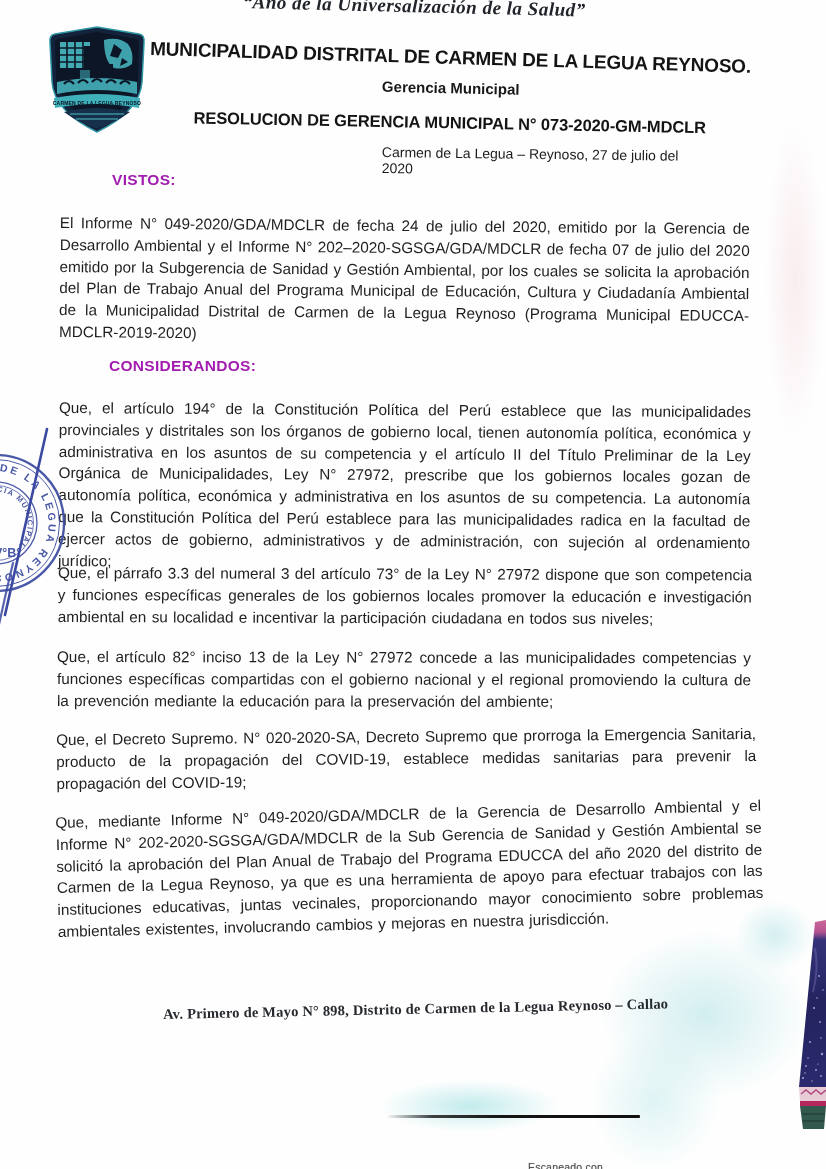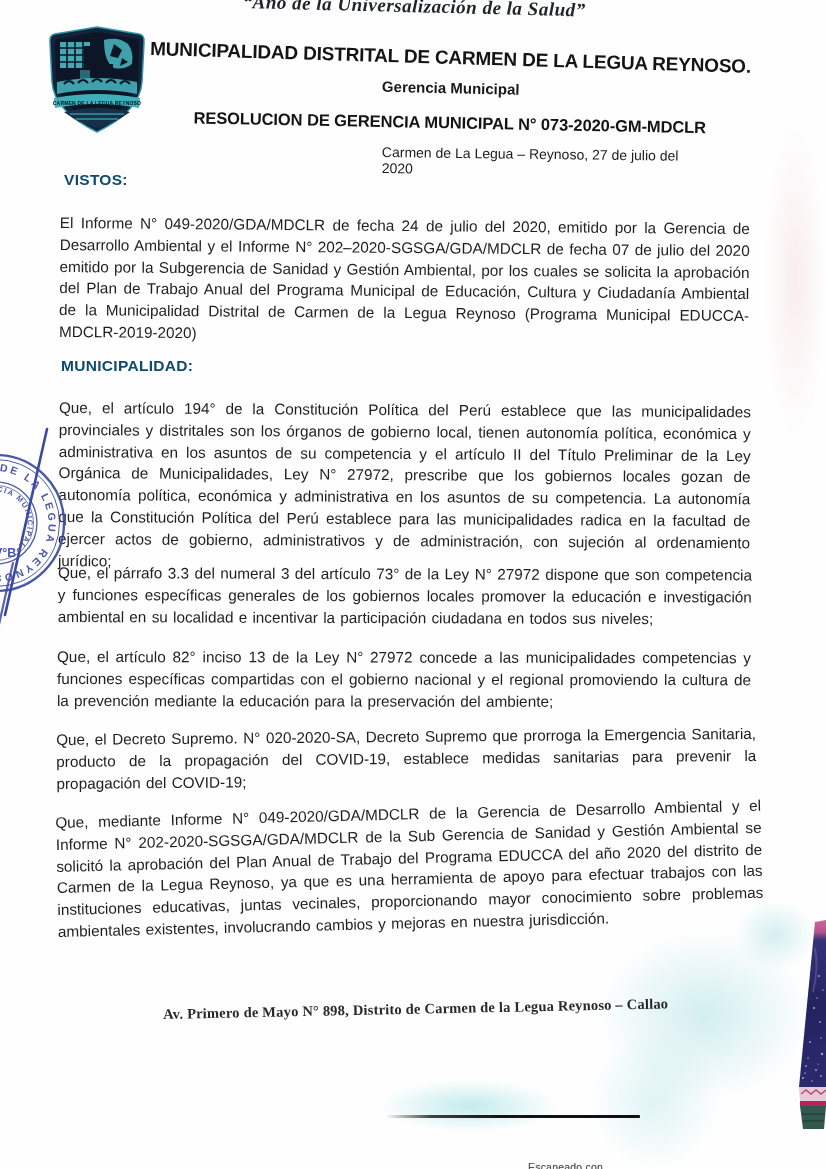--- a/index.html
+++ b/index.html
@@ -27,21 +27,21 @@
   }
   .res-title{
     top:107px;left:120px;width:660px;text-align:center;
     font-weight:bold;font-size:16.5px;color:#141414;
     transform:rotate(1.1deg);transform-origin:left top;letter-spacing:-0.1px;
   }
   .dateline{
     top:144px;left:382px;width:330px;
     font-size:14px;color:#1c1c1c;transform:rotate(0.7deg);transform-origin:left top;
   }
-  .heading{font-weight:bold;font-size:15.5px;color:#0c4a6e;letter-spacing:.3px;}
+  .heading{font-weight:bold;font-size:15.5px;color:#a21caf;letter-spacing:.3px;margin-left:48px;}
   .h-vistos{top:171px;left:64px;}
   .h-considerandos{top:357px;left:61px;}
   .para{
     margin:0;text-align:justify;font-size:15.3px;line-height:21.8px;color:#1f1f1f;
     transform-origin:left top;word-spacing:1px;
   }
   .p1{top:212px;left:60px;width:690px;transform:rotate(0.5deg);}
   .p2{top:397px;left:59px;width:692px;transform:rotate(0.35deg);}
   .p3{top:562px;left:58px;width:694px;transform:rotate(0.2deg);}
   .p4{top:646px;left:57px;width:694px;transform:rotate(0.1deg);}
@@ -115,21 +115,21 @@
   </svg>
 
   <div class="abs org-name">MUNICIPALIDAD DISTRITAL DE CARMEN DE LA LEGUA REYNOSO.</div>
   <div class="abs org-unit">Gerencia Municipal</div>
   <div class="abs res-title">RESOLUCION DE GERENCIA MUNICIPAL N° 073-2020-GM-MDCLR</div>
   <div class="abs dateline">Carmen de La Legua – Reynoso, 27 de julio del 2020</div>
 
   <div class="abs heading h-vistos">VISTOS:</div>
   <p class="abs para p1">El Informe N° 049-2020/GDA/MDCLR  de fecha 24 de julio del 2020, emitido por la Gerencia de Desarrollo Ambiental y el  Informe N° 202–2020-SGSGA/GDA/MDCLR de fecha 07 de julio del 2020 emitido por la Subgerencia de Sanidad y Gestión Ambiental, por los cuales se solicita la aprobación del Plan de Trabajo Anual del Programa Municipal de Educación, Cultura y Ciudadanía Ambiental de la Municipalidad Distrital  de Carmen de la Legua Reynoso  (Programa Municipal EDUCCA-MDCLR-2019-2020)</p>
 
-  <div class="abs heading h-considerandos">MUNICIPALIDAD:</div>
+  <div class="abs heading h-considerandos">CONSIDERANDOS:</div>
   <p class="abs para p2">Que, el artículo 194° de la Constitución Política del Perú establece que las municipalidades provinciales y distritales son los órganos de gobierno local, tienen autonomía política, económica y administrativa en los asuntos de su competencia y el artículo II del Título Preliminar de la Ley Orgánica de Municipalidades, Ley N° 27972, prescribe que los gobiernos locales gozan de autonomía política, económica y administrativa en los asuntos de su competencia. La autonomía que la Constitución Política del Perú establece para las municipalidades radica en la facultad de ejercer actos de gobierno, administrativos y de administración, con sujeción al ordenamiento jurídico;</p>
   <p class="abs para p3">Que, el párrafo 3.3 del numeral 3 del artículo 73° de la Ley N° 27972 dispone que son competencia y funciones específicas generales de los gobiernos locales promover la educación e investigación ambiental en su localidad e incentivar la participación ciudadana en todos sus niveles;</p>
   <p class="abs para p4">Que, el artículo 82° inciso 13 de la Ley N° 27972 concede a las municipalidades competencias y funciones específicas compartidas con el gobierno nacional y el regional promoviendo la cultura de la prevención mediante la educación para la preservación del ambiente;</p>
   <p class="abs para p5">Que, el Decreto Supremo. N° 020-2020-SA, Decreto Supremo que prorroga la Emergencia Sanitaria, producto de la propagación del COVID-19, establece medidas sanitarias para prevenir la propagación del COVID-19;</p>
   <p class="abs para p6">Que, mediante Informe N° 049-2020/GDA/MDCLR de la Gerencia de Desarrollo Ambiental y el Informe N° 202-2020-SGSGA/GDA/MDCLR de la Sub Gerencia de Sanidad y Gestión Ambiental se solicitó la aprobación del Plan Anual de Trabajo del Programa EDUCCA del año 2020 del distrito de Carmen de la Legua Reynoso, ya que es una herramienta de apoyo para efectuar trabajos con las instituciones educativas, juntas vecinales, proporcionando mayor conocimiento sobre problemas ambientales existentes, involucrando cambios y mejoras en nuestra jurisdicción.</p>
 
   <svg class="abs" style="top:413px;left:-84px;opacity:.92;" width="164" height="232" viewBox="0 0 164 232">
     <g stroke="#3a4aa0" fill="none">
       <circle cx="80" cy="110" r="68" stroke-width="2.4"></circle>
       <circle cx="80" cy="110" r="63.5" stroke-width="1"></circle>

